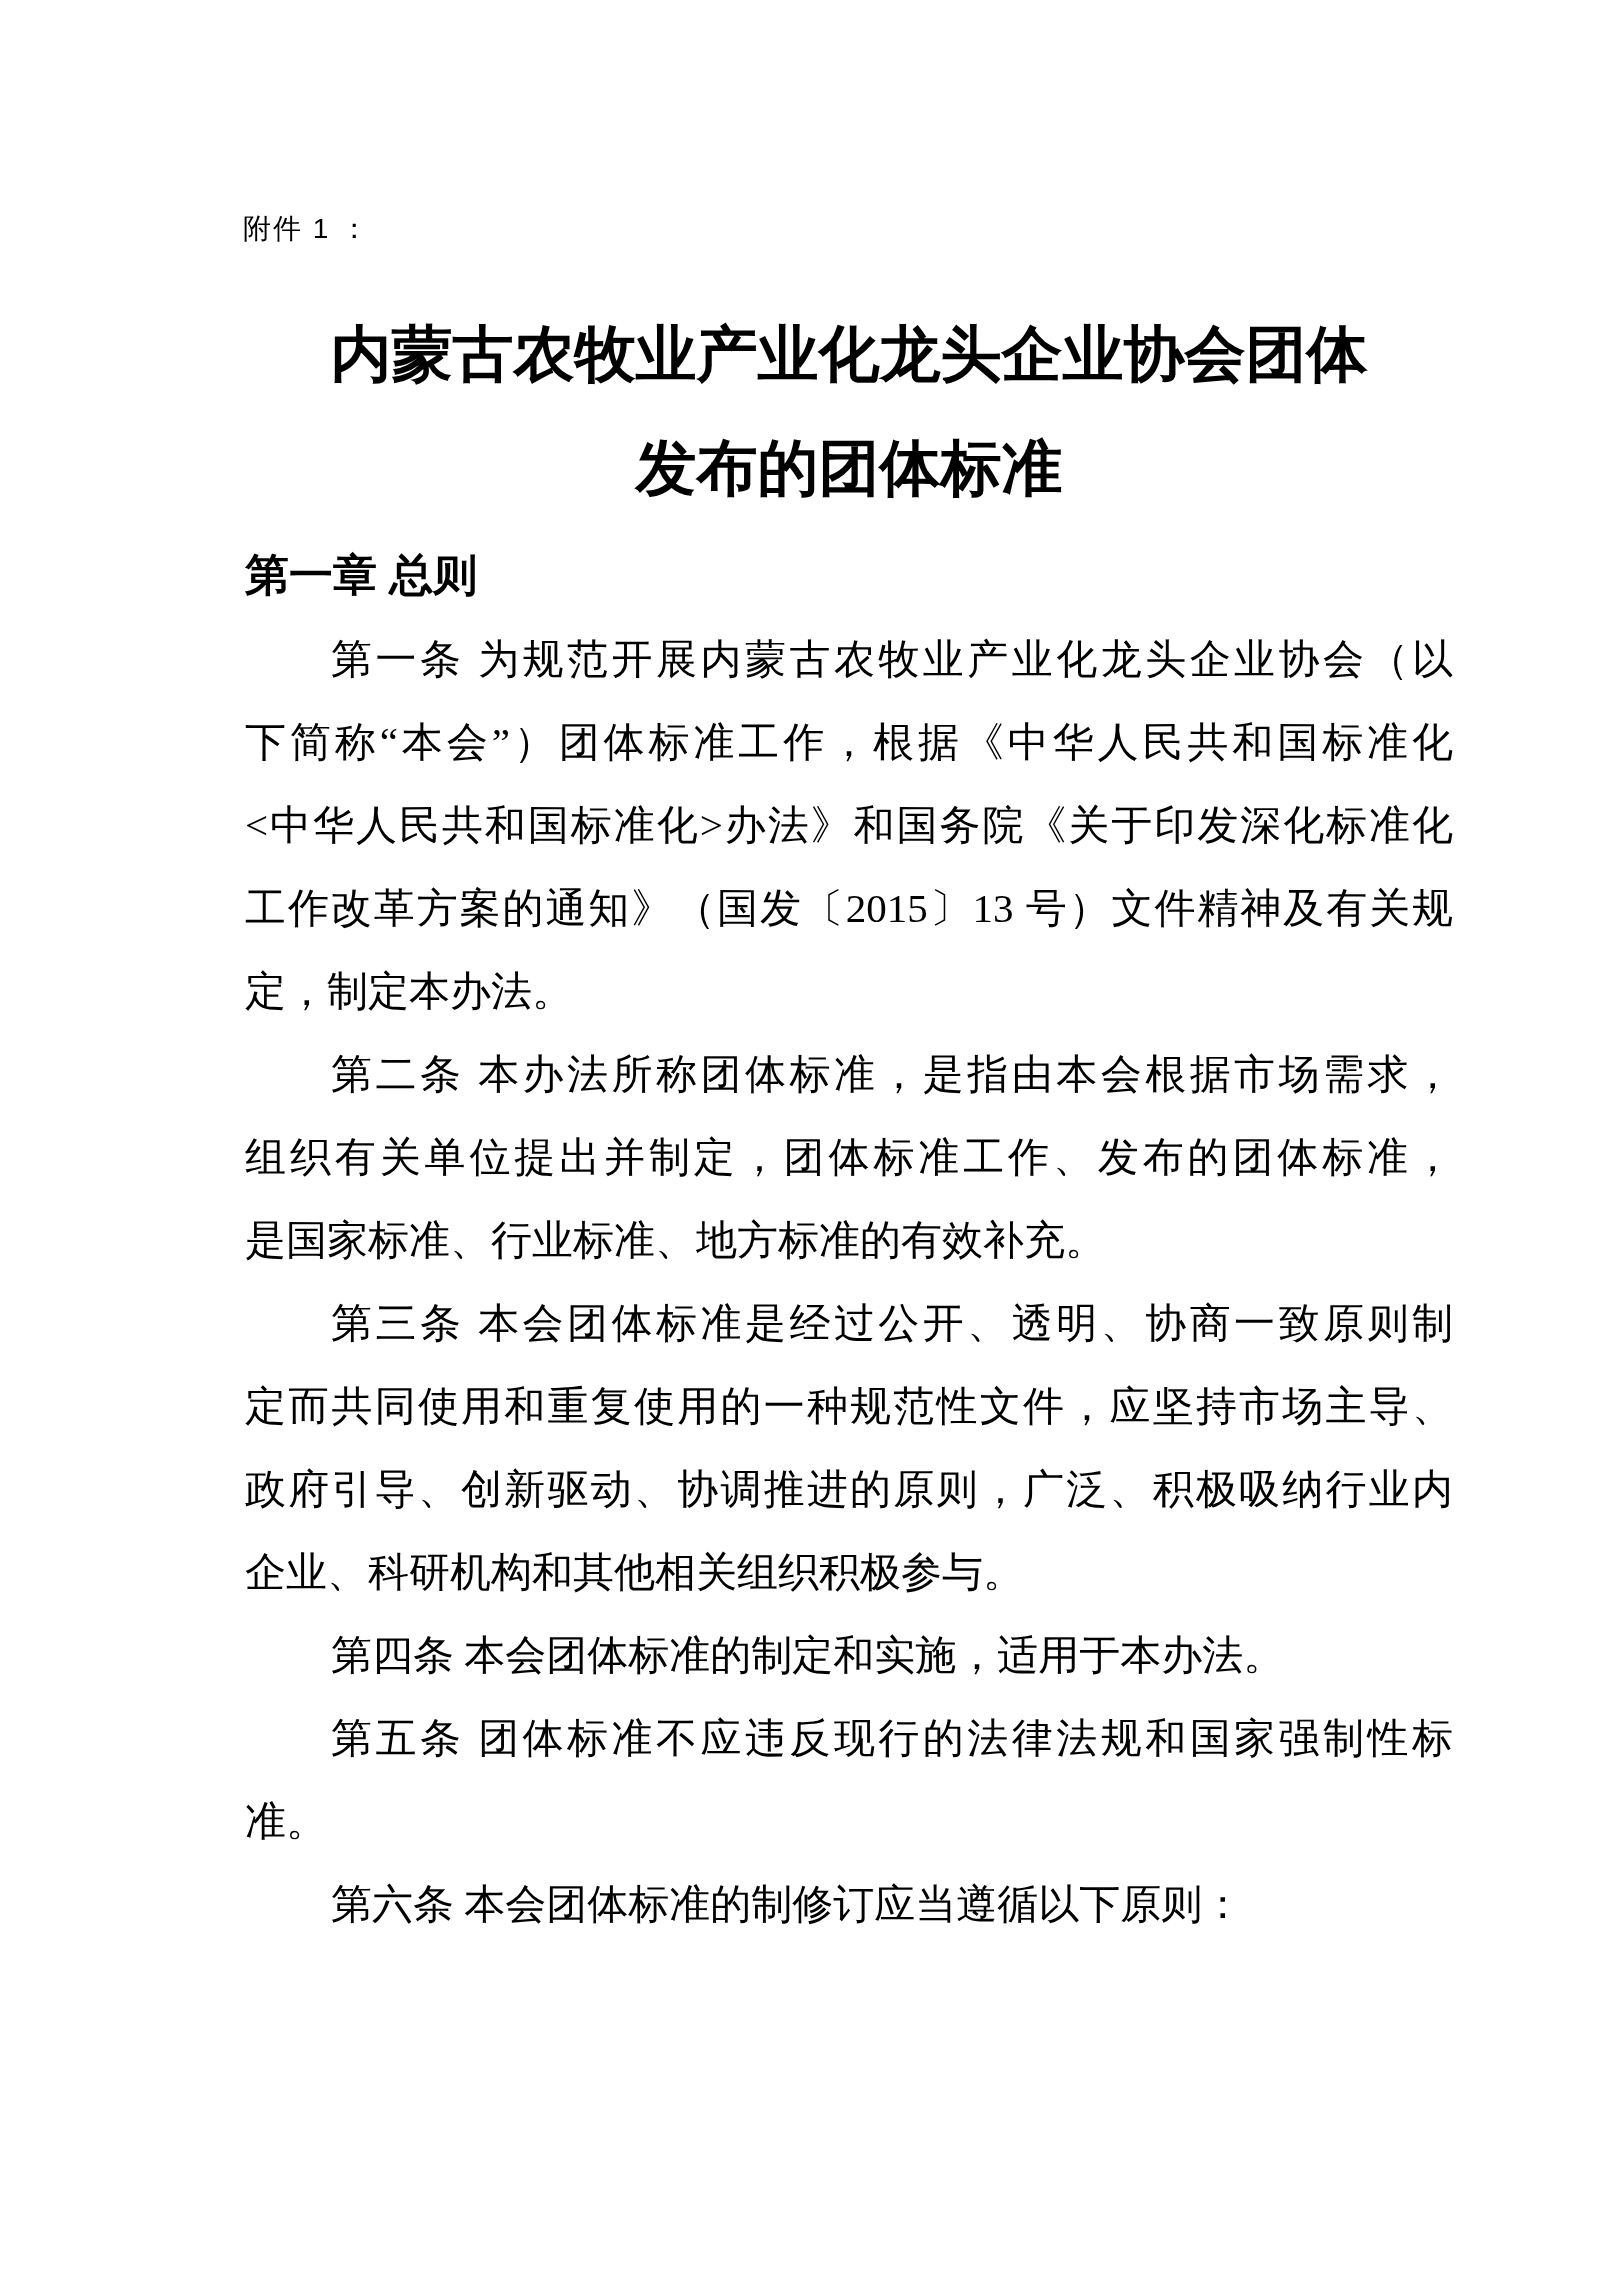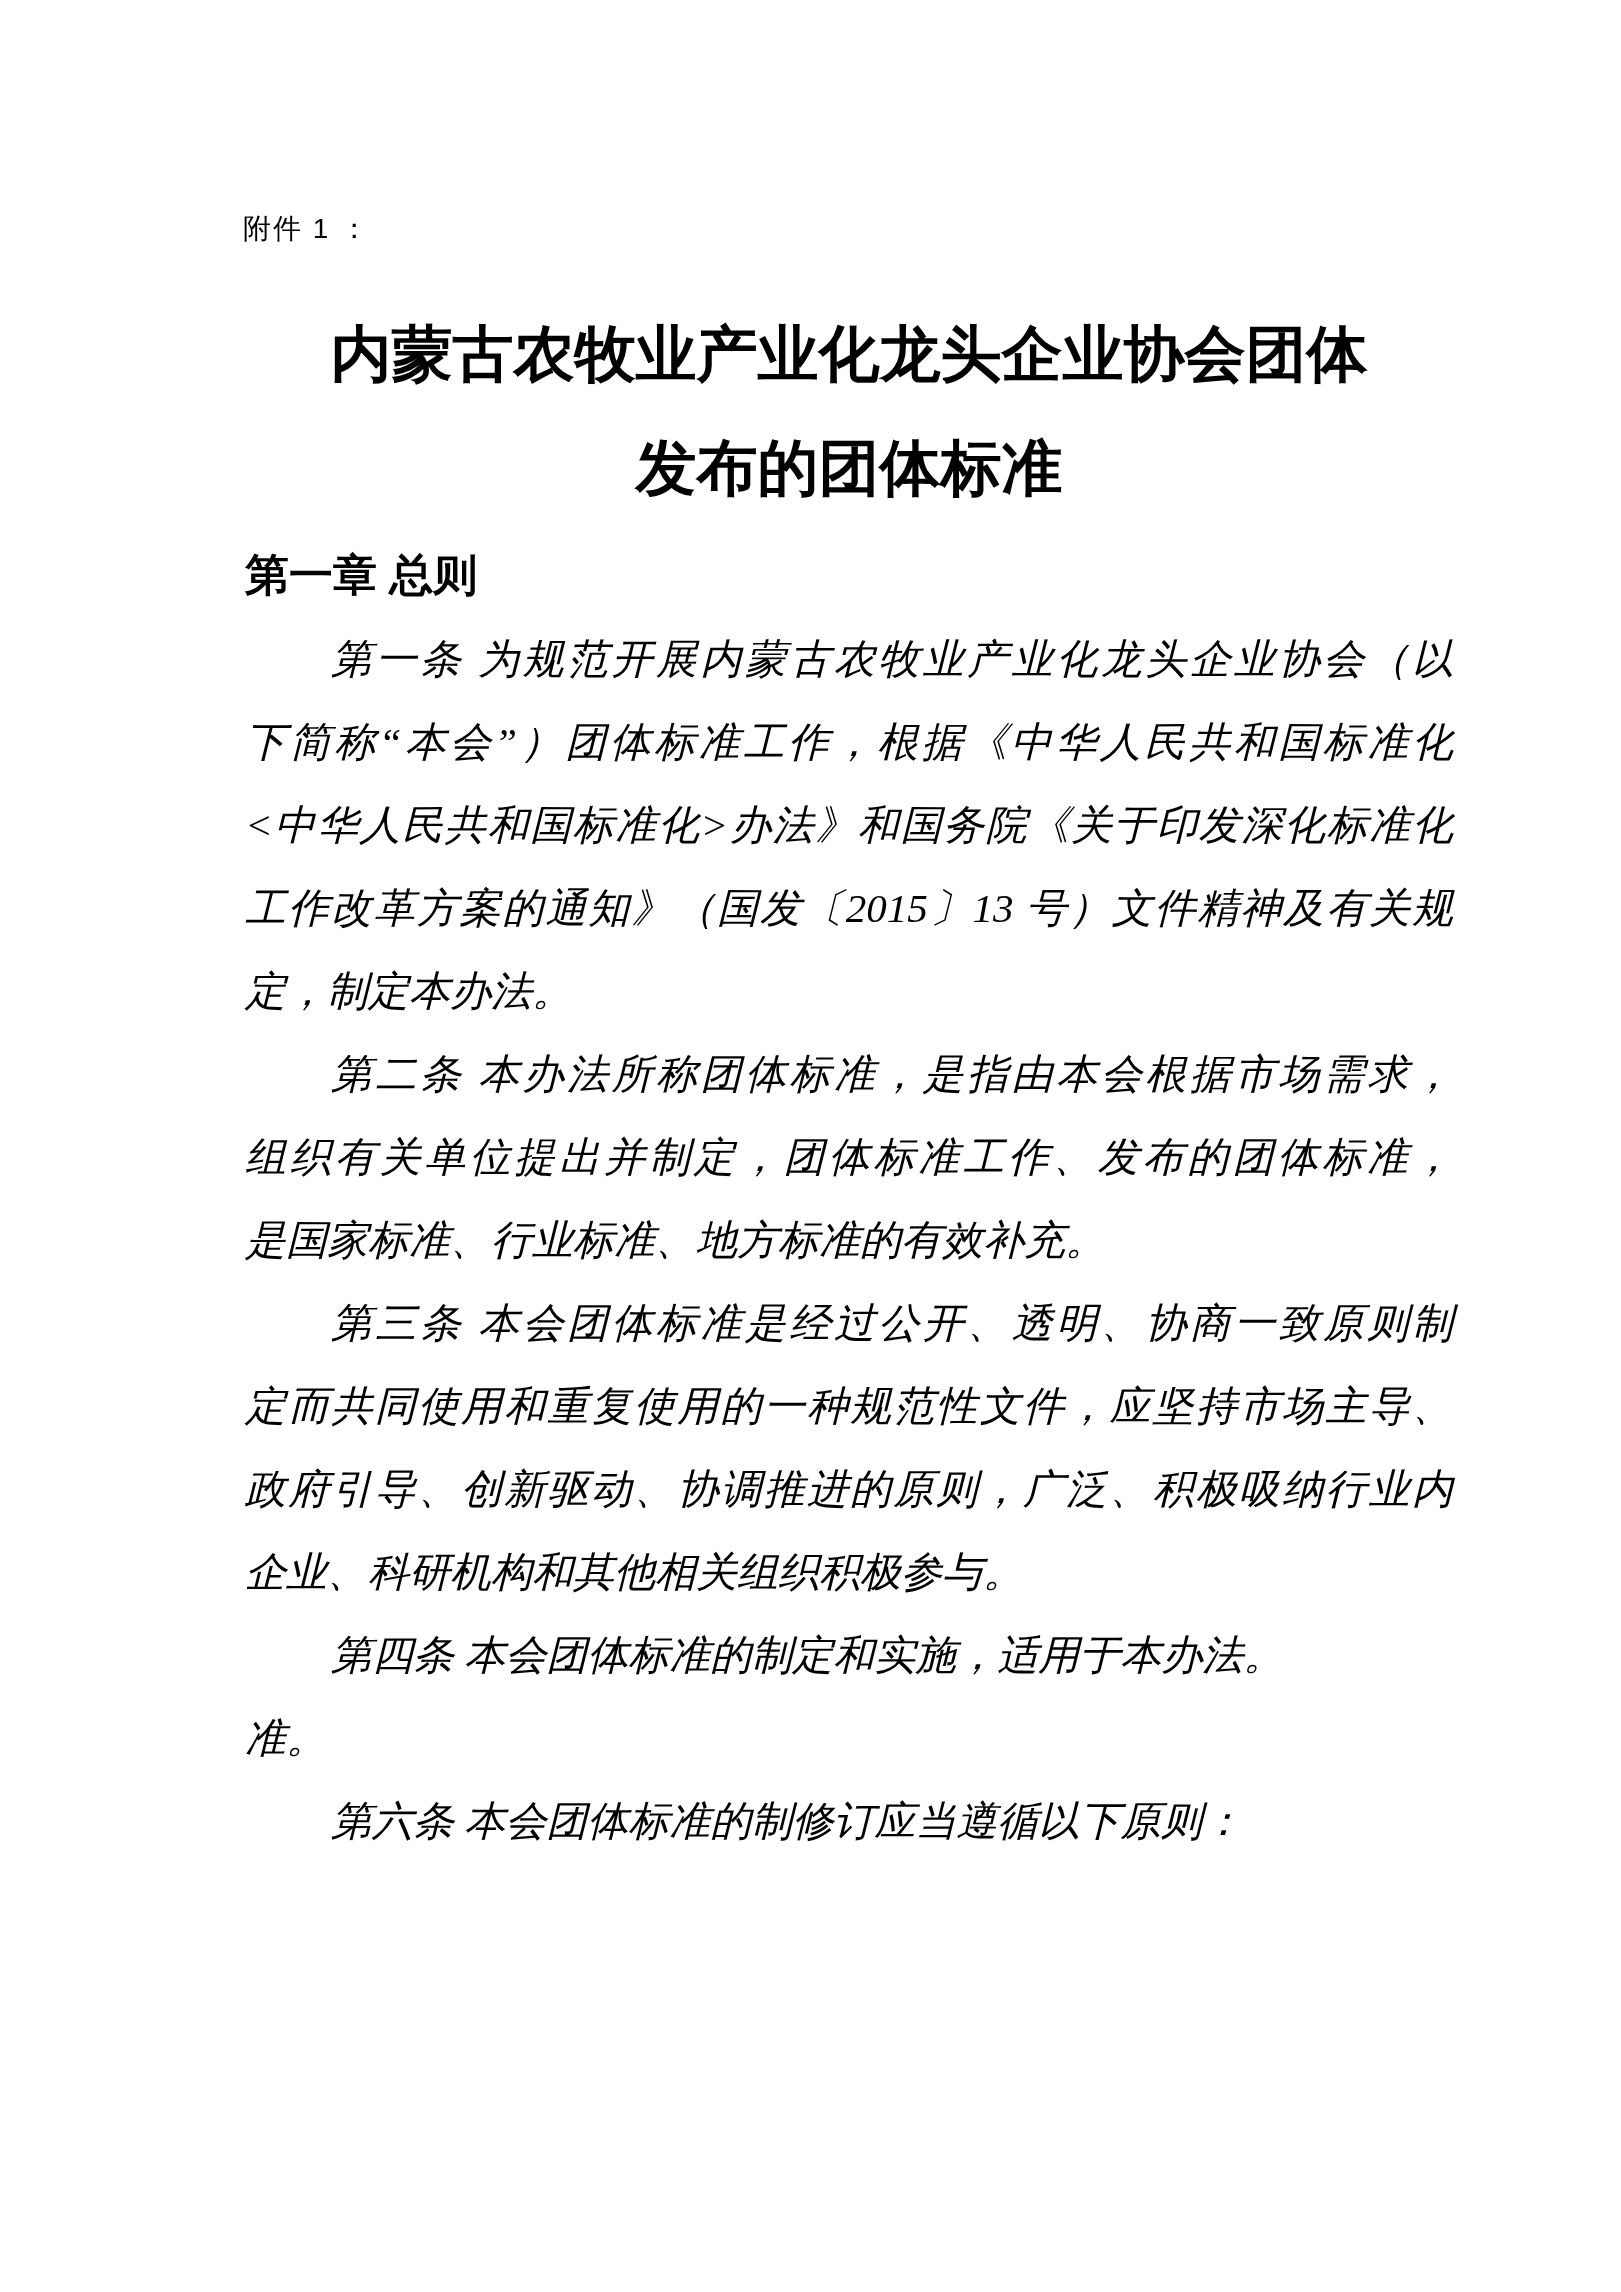--- a/index.html
+++ b/index.html
@@ -49,21 +49,20 @@
     left: 245px;
     top: 618px;
     width: 1208px;
     font-family: "Liberation Serif", "DejaVu Serif", serif;
     font-size: 41px;
     line-height: 83px;
   }
   .line {
     text-align: justify;
     text-align-last: justify;
-    font-style: italic;
   }
   .line.end {
     text-align: left;
     text-align-last: left;
   }
   .line.indent {
     text-indent: 86px;
   }
 </style>
 </head>
@@ -98,20 +97,21 @@
     <div class="line">定而共同使用和重复使用的一种规范性文件，应坚持市场主导、</div>
     <div class="line">政府引导、创新驱动、协调推进的原则，广泛、积极吸纳行业内</div>
     <div class="line end">企业、科研机构和其他相关组织积极参与。</div>
   </div>
 
   <div>
     <div class="line indent end">第四条 本会团体标准的制定和实施，适用于本办法。</div>
   </div>
 
   <div>
+    <div class="line indent">第五条 团体标准不应违反现行的法律法规和国家强制性标</div>
     <div class="line end">准。</div>
   </div>
 
   <div>
     <div class="line indent end">第六条 本会团体标准的制修订应当遵循以下原则：</div>
   </div>
 
 </div>
 
 

